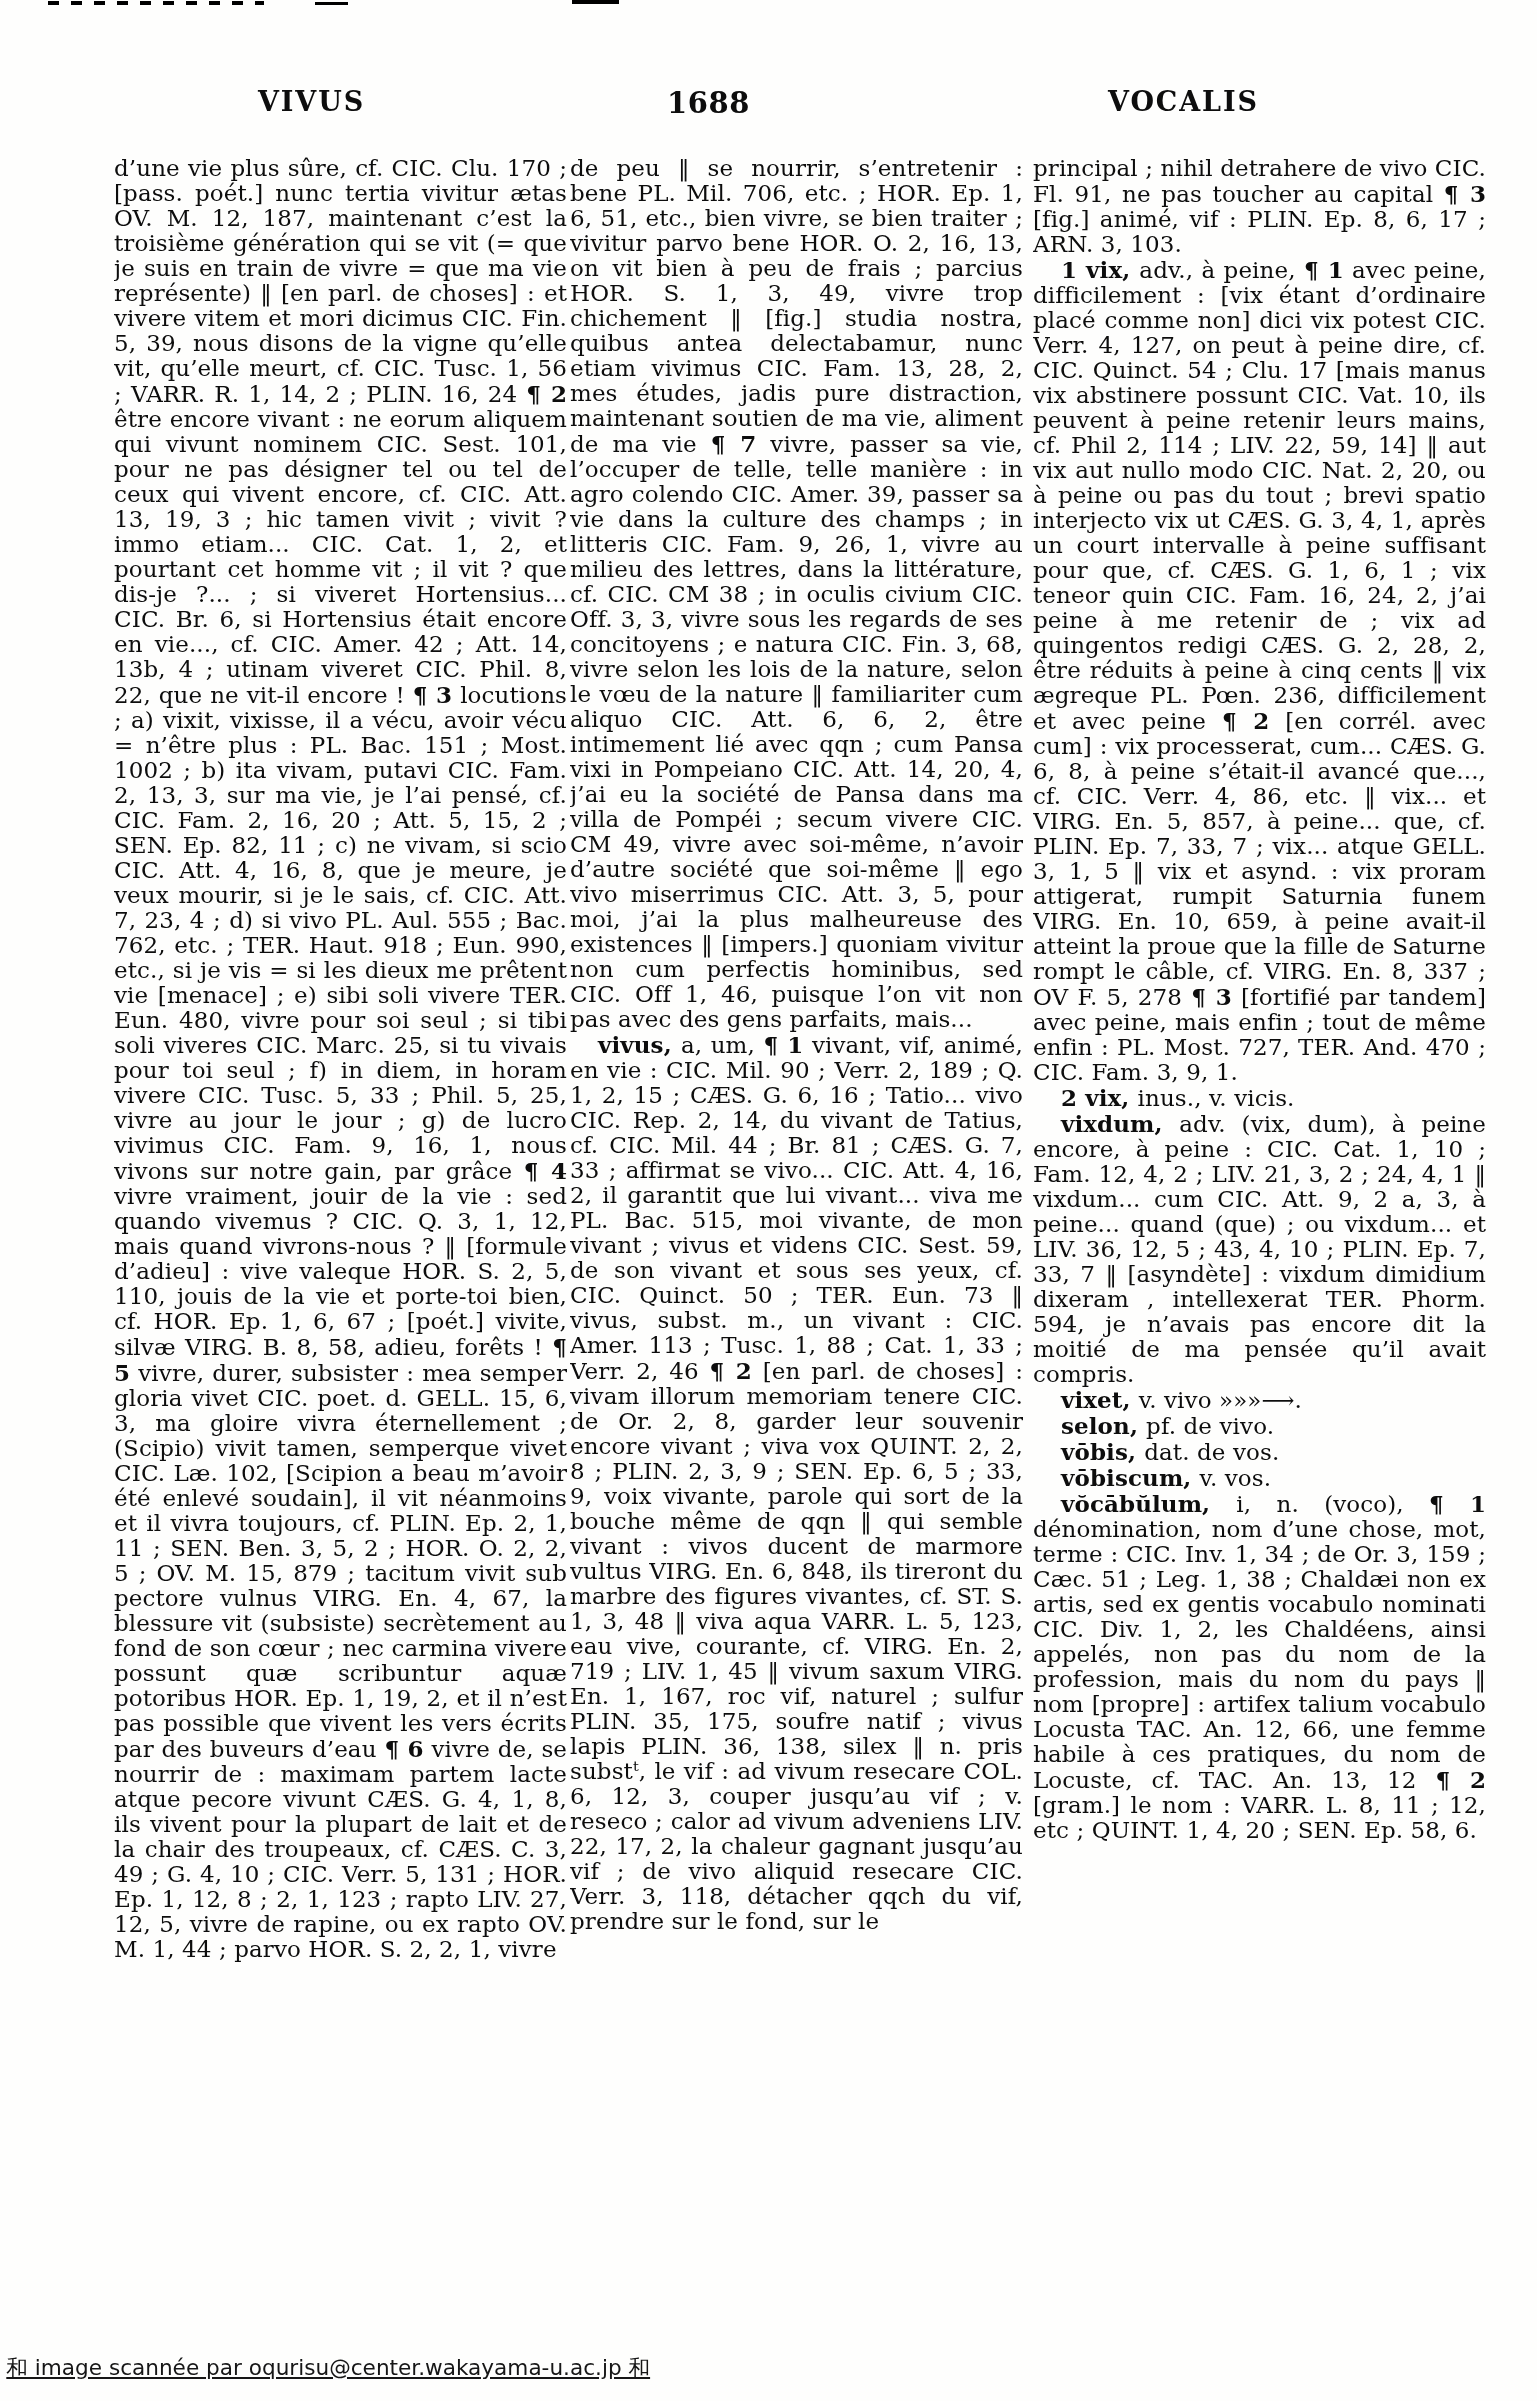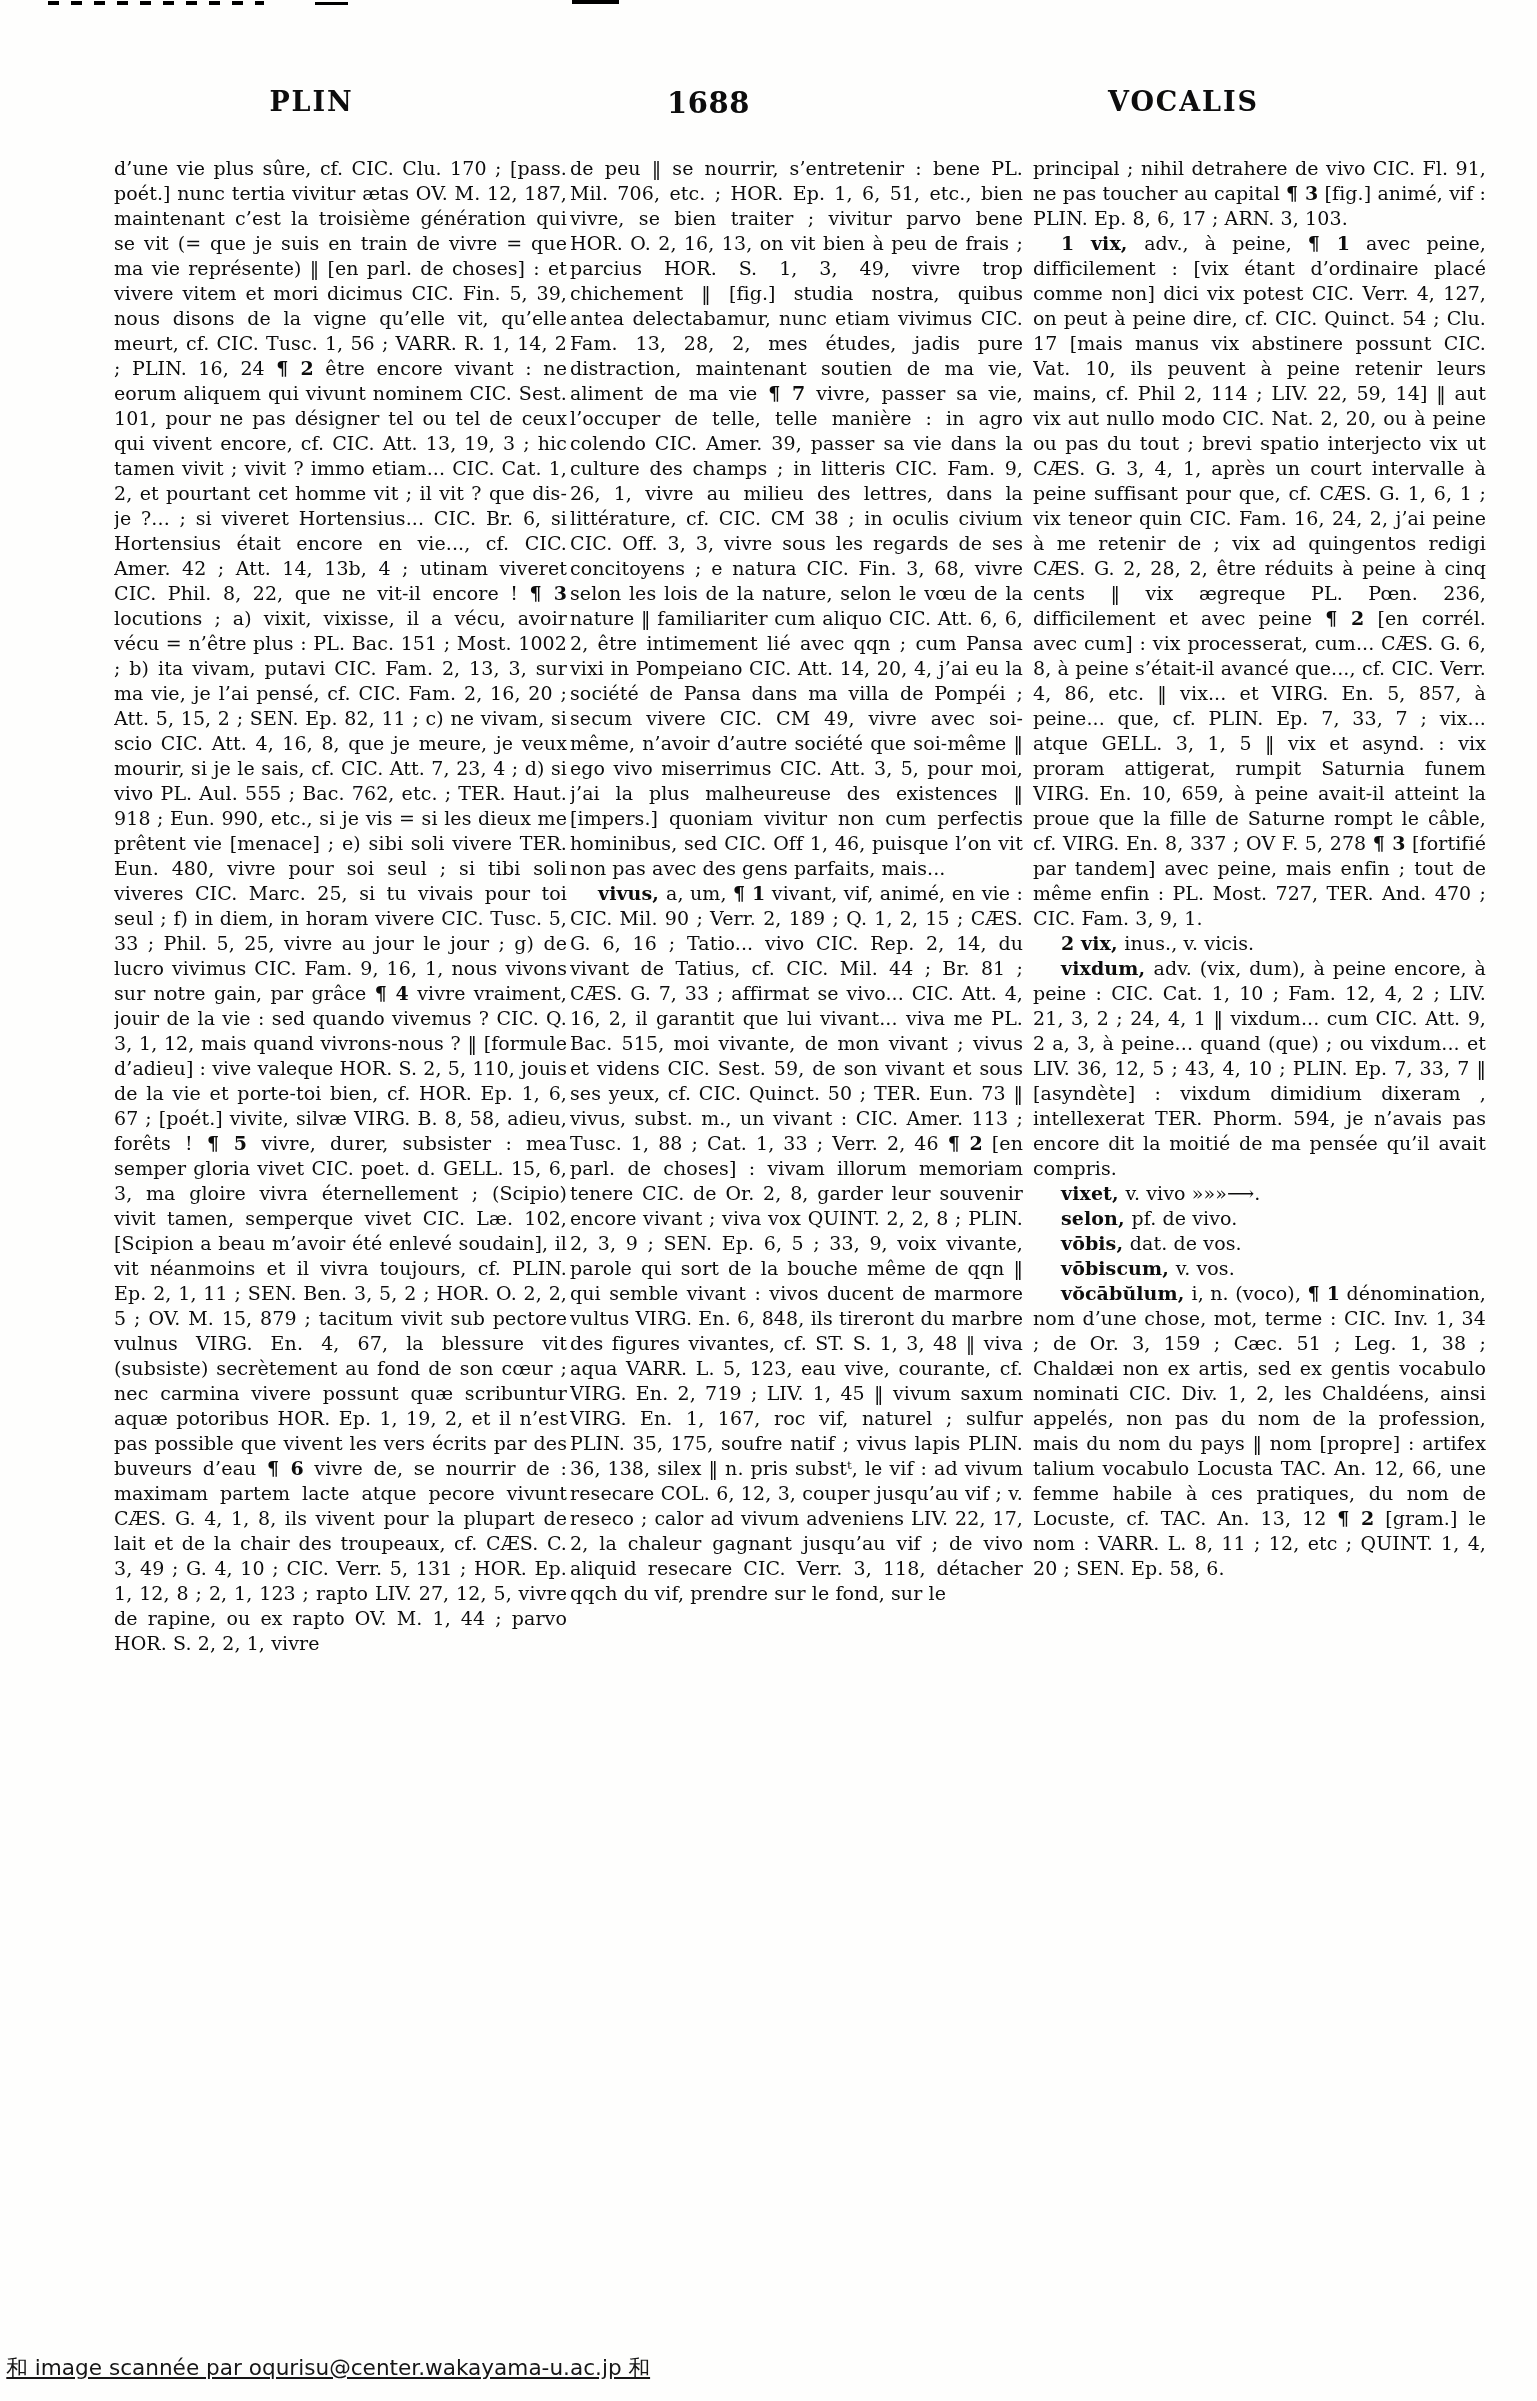--- a/index.html
+++ b/index.html
@@ -8,21 +8,21 @@
     background:#fefefd;color:#0d0d0d;
     font-family:"DejaVu Serif","Liberation Serif",serif;
   }
   .hdr{position:absolute;top:86px;font-weight:bold;letter-spacing:1.9px;font-size:27px}
   .hdr-word{width:203px;text-align:center}
   #hdr-left{left:210px}
   #hdr-page{left:667px;width:203px;font-size:29px;letter-spacing:0.6px}
   #hdr-right{left:1082px}
   .col{
     position:absolute;top:156px;width:453px;height:2174px;overflow:hidden;
-    font-size:19px;line-height:25px;letter-spacing:0.1px;
+    font-size:23px;line-height:25px;letter-spacing:0.1px;
     text-align:justify;
   }
   #col1{left:114px}
   #col2{left:570px}
   #col3{left:1033px}
   .col p{margin:0;padding:0}
   .col p.indent{text-indent:28px}
   .headword{font-weight:bold}
   .pilcrow{font-weight:bold}
   .footer{
@@ -38,21 +38,21 @@
 </style>
 </head>
 <body>
 
 <div>
 
   <div class="artifact" id="topmarks1"></div>
   <div class="artifact" id="topmarks2"></div>
   <div class="artifact" id="topmarks3"></div>
 
-  <div class="hdr hdr-word" id="hdr-left">PLIN</div>
+  <div class="hdr hdr-word" id="hdr-left">VIVUS</div>
   <div class="hdr" id="hdr-page">1688</div>
   <div class="hdr hdr-word" id="hdr-right">VOCALIS</div>
 
   <div class="col" id="col1">
       <p>d’une vie plus sûre, cf. CIC. Clu. 170 ; [pass. poét.] nunc tertia vivitur ætas OV. M. 12, 187, maintenant c’est la troisième génération qui se vit (= que je suis en train de vivre = que ma vie représente) ‖ [en parl. de choses] : et vivere vitem et mori dicimus CIC. Fin. 5, 39, nous disons de la vigne qu’elle vit, qu’elle meurt, cf. CIC. Tusc. 1, 56 ; VARR. R. 1, 14, 2 ; PLIN. 16, 24 <span class="pilcrow">¶ 2</span> être encore vivant : ne eorum aliquem qui vivunt nominem CIC. Sest. 101, pour ne pas désigner tel ou tel de ceux qui vivent encore, cf. CIC. Att. 13, 19, 3 ; hic tamen vivit ; vivit ? immo etiam... CIC. Cat. 1, 2, et pourtant cet homme vit ; il vit ? que dis-je ?... ; si viveret Hortensius... CIC. Br. 6, si Hortensius était encore en vie..., cf. CIC. Amer. 42 ; Att. 14, 13b, 4 ; utinam viveret CIC. Phil. 8, 22, que ne vit-il encore ! <span class="pilcrow">¶ 3</span> locutions ; a) vixit, vixisse, il a vécu, avoir vécu = n’être plus : PL. Bac. 151 ; Most. 1002 ; b) ita vivam, putavi CIC. Fam. 2, 13, 3, sur ma vie, je l’ai pensé, cf. CIC. Fam. 2, 16, 20 ; Att. 5, 15, 2 ; SEN. Ep. 82, 11 ; c) ne vivam, si scio CIC. Att. 4, 16, 8, que je meure, je veux mourir, si je le sais, cf. CIC. Att. 7, 23, 4 ; d) si vivo PL. Aul. 555 ; Bac. 762, etc. ; TER. Haut. 918 ; Eun. 990, etc., si je vis = si les dieux me prêtent vie [menace] ; e) sibi soli vivere TER. Eun. 480, vivre pour soi seul ; si tibi soli viveres CIC. Marc. 25, si tu vivais pour toi seul ; f) in diem, in horam vivere CIC. Tusc. 5, 33 ; Phil. 5, 25, vivre au jour le jour ; g) de lucro vivimus CIC. Fam. 9, 16, 1, nous vivons sur notre gain, par grâce <span class="pilcrow">¶ 4</span> vivre vraiment, jouir de la vie : sed quando vivemus ? CIC. Q. 3, 1, 12, mais quand vivrons-nous ? ‖ [formule d’adieu] : vive valeque HOR. S. 2, 5, 110, jouis de la vie et porte-toi bien, cf. HOR. Ep. 1, 6, 67 ; [poét.] vivite, silvæ VIRG. B. 8, 58, adieu, forêts ! <span class="pilcrow">¶ 5</span> vivre, durer, subsister : mea semper gloria vivet CIC. poet. d. GELL. 15, 6, 3, ma gloire vivra éternellement ; (Scipio) vivit tamen, semperque vivet CIC. Læ. 102, [Scipion a beau m’avoir été enlevé soudain], il vit néanmoins et il vivra toujours, cf. PLIN. Ep. 2, 1, 11 ; SEN. Ben. 3, 5, 2 ; HOR. O. 2, 2, 5 ; OV. M. 15, 879 ; tacitum vivit sub pectore vulnus VIRG. En. 4, 67, la blessure vit (subsiste) secrètement au fond de son cœur ; nec carmina vivere possunt quæ scribuntur aquæ potoribus HOR. Ep. 1, 19, 2, et il n’est pas possible que vivent les vers écrits par des buveurs d’eau <span class="pilcrow">¶ 6</span> vivre de, se nourrir de : maximam partem lacte atque pecore vivunt CÆS. G. 4, 1, 8, ils vivent pour la plupart de lait et de la chair des troupeaux, cf. CÆS. C. 3, 49 ; G. 4, 10 ; CIC. Verr. 5, 131 ; HOR. Ep. 1, 12, 8 ; 2, 1, 123 ; rapto LIV. 27, 12, 5, vivre de rapine, ou ex rapto OV. M. 1, 44 ; parvo HOR. S. 2, 2, 1, vivre</p>
     </div>
   <div class="col" id="col2">
       <p>de peu ‖ se nourrir, s’entretenir : bene PL. Mil. 706, etc. ; HOR. Ep. 1, 6, 51, etc., bien vivre, se bien traiter ; vivitur parvo bene HOR. O. 2, 16, 13, on vit bien à peu de frais ; parcius HOR. S. 1, 3, 49, vivre trop chichement ‖ [fig.] studia nostra, quibus antea delectabamur, nunc etiam vivimus CIC. Fam. 13, 28, 2, mes études, jadis pure distraction, maintenant soutien de ma vie, aliment de ma vie <span class="pilcrow">¶ 7</span> vivre, passer sa vie, l’occuper de telle, telle manière : in agro colendo CIC. Amer. 39, passer sa vie dans la culture des champs ; in litteris CIC. Fam. 9, 26, 1, vivre au milieu des lettres, dans la littérature, cf. CIC. CM 38 ; in oculis civium CIC. Off. 3, 3, vivre sous les regards de ses concitoyens ; e natura CIC. Fin. 3, 68, vivre selon les lois de la nature, selon le vœu de la nature ‖ familiariter cum aliquo CIC. Att. 6, 6, 2, être intimement lié avec qqn ; cum Pansa vixi in Pompeiano CIC. Att. 14, 20, 4, j’ai eu la société de Pansa dans ma villa de Pompéi ; secum vivere CIC. CM 49, vivre avec soi-même, n’avoir d’autre société que soi-même ‖ ego vivo miserrimus CIC. Att. 3, 5, pour moi, j’ai la plus malheureuse des existences ‖ [impers.] quoniam vivitur non cum perfectis hominibus, sed CIC. Off 1, 46, puisque l’on vit non pas avec des gens parfaits, mais...</p>
       <p class="indent"><span class="headword">vivus, </span>a, um, <span class="pilcrow">¶ 1</span> vivant, vif, animé, en vie : CIC. Mil. 90 ; Verr. 2, 189 ; Q. 1, 2, 15 ; CÆS. G. 6, 16 ; Tatio... vivo CIC. Rep. 2, 14, du vivant de Tatius, cf. CIC. Mil. 44 ; Br. 81 ; CÆS. G. 7, 33 ; affirmat se vivo... CIC. Att. 4, 16, 2, il garantit que lui vivant... viva me PL. Bac. 515, moi vivante, de mon vivant ; vivus et videns CIC. Sest. 59, de son vivant et sous ses yeux, cf. CIC. Quinct. 50 ; TER. Eun. 73 ‖ vivus, subst. m., un vivant : CIC. Amer. 113 ; Tusc. 1, 88 ; Cat. 1, 33 ; Verr. 2, 46 <span class="pilcrow">¶ 2</span> [en parl. de choses] : vivam illorum memoriam tenere CIC. de Or. 2, 8, garder leur souvenir encore vivant ; viva vox QUINT. 2, 2, 8 ; PLIN. 2, 3, 9 ; SEN. Ep. 6, 5 ; 33, 9, voix vivante, parole qui sort de la bouche même de qqn ‖ qui semble vivant : vivos ducent de marmore vultus VIRG. En. 6, 848, ils tireront du marbre des figures vivantes, cf. ST. S. 1, 3, 48 ‖ viva aqua VARR. L. 5, 123, eau vive, courante, cf. VIRG. En. 2, 719 ; LIV. 1, 45 ‖ vivum saxum VIRG. En. 1, 167, roc vif, naturel ; sulfur PLIN. 35, 175, soufre natif ; vivus lapis PLIN. 36, 138, silex ‖ n. pris substᵗ, le vif : ad vivum resecare COL. 6, 12, 3, couper jusqu’au vif ; v. reseco ; calor ad vivum adveniens LIV. 22, 17, 2, la chaleur gagnant jusqu’au vif ; de vivo aliquid resecare CIC. Verr. 3, 118, détacher qqch du vif, prendre sur le fond, sur le</p>
     </div>

